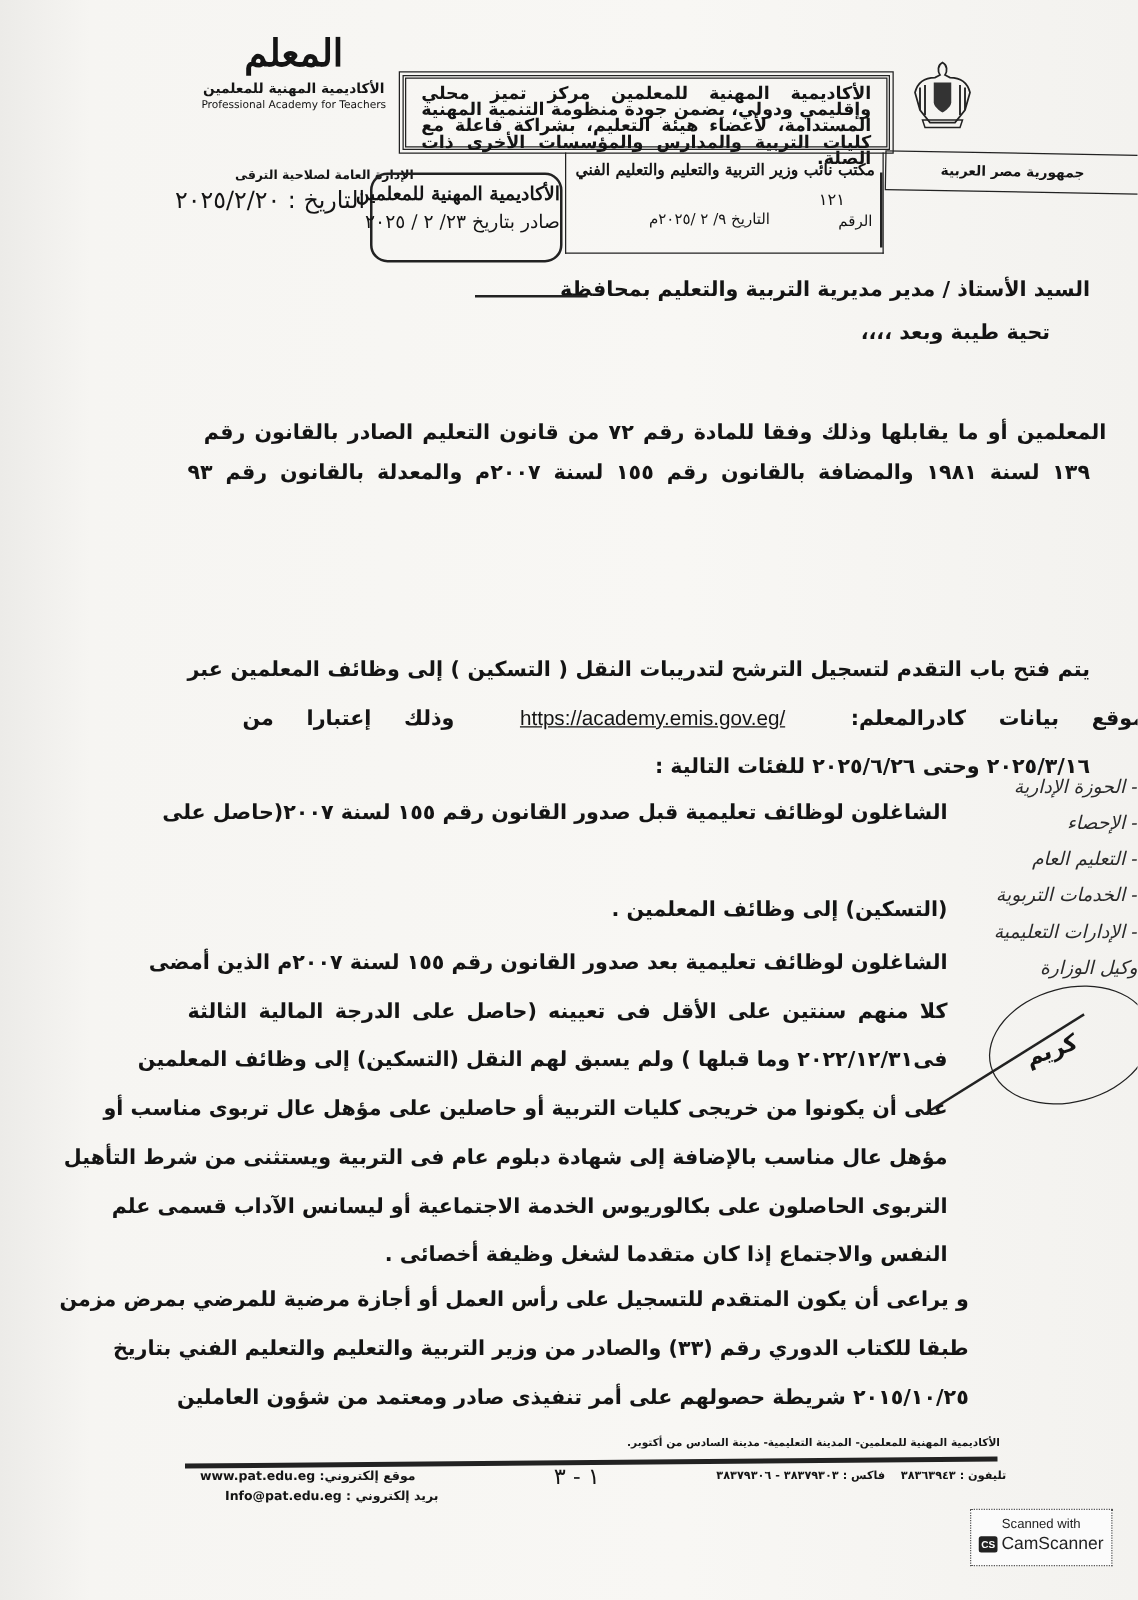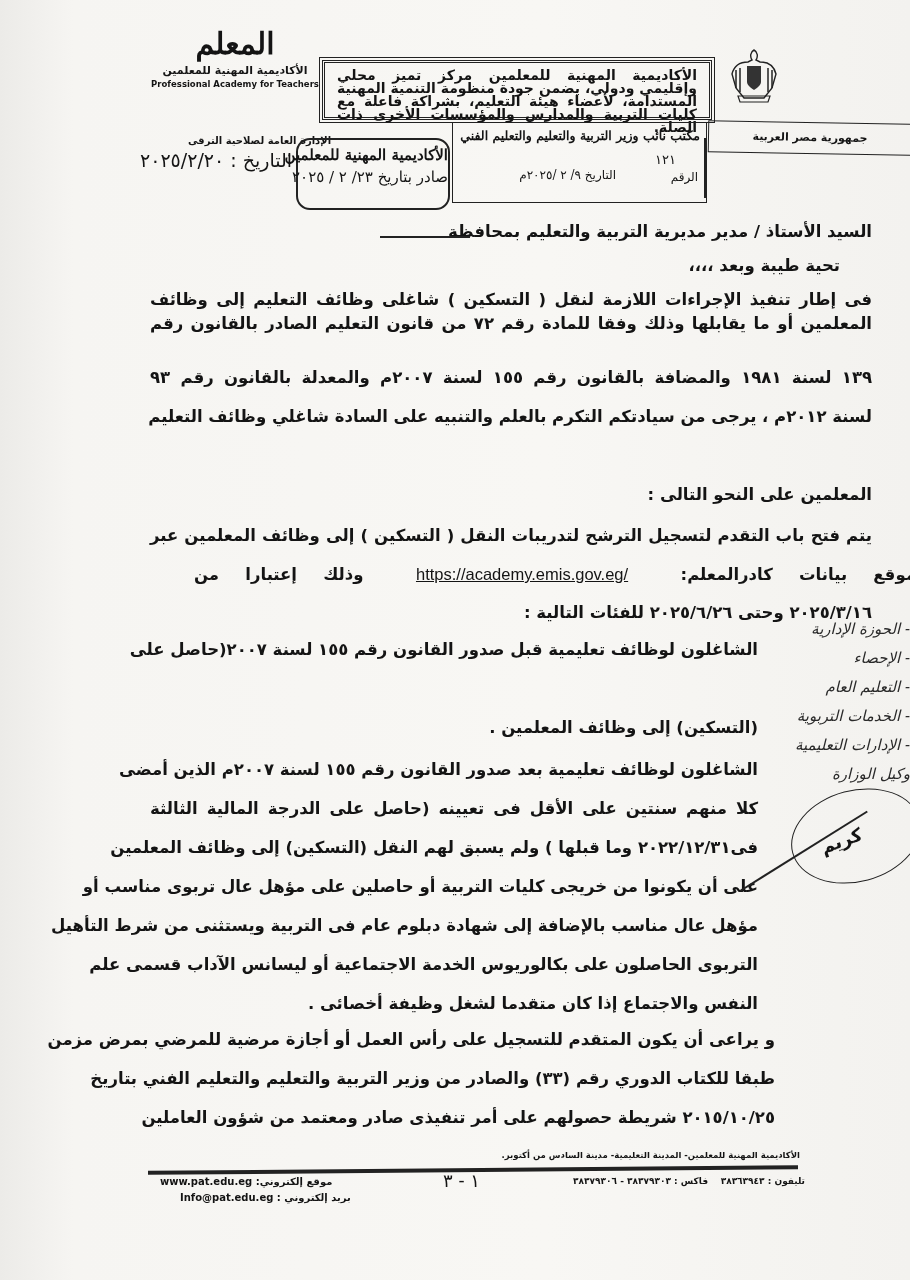--- a/index.html
+++ b/index.html
@@ -41,21 +41,21 @@
     font-family: "DejaVu Serif", serif; font-size: 12.5px;
   }
   .deputy-title { position: absolute; right: 6px; top: 6px; white-space: nowrap; font-weight: bold; }
   .deputy-num-label { position: absolute; right: 8px; top: 48px; font-size: 12px; }
   .deputy-num { position: absolute; right: 30px; top: 30px; font-size: 13px; }
   .deputy-date { position: absolute; right: 90px; top: 46px; font-size: 12px; white-space: nowrap; }
   
   .logo { position: absolute; left: 150px; top: 24px; width: 170px; height: 90px; text-align: center; }
   .logo-calli { font-family: "DejaVu Serif", serif; font-size: 30px; font-weight: bold; line-height: 40px; direction: rtl; }
   .logo-ar { font-size: 11px; font-weight: bold; direction: rtl; line-height: 14px; }
-  .logo-en { font-size: 8.5px; font-weight: bold; line-height: 12px; }
+  .logo-en { font-size: 8.5px; font-weight: normal; line-height: 12px; }
   
   .dept { position: absolute; left: 188px; top: 135px; font-size: 10px; font-weight: bold; direction: rtl; }
   .doc-date { position: absolute; left: 140px; top: 149px; font-size: 19px; direction: rtl; white-space: nowrap; }
   
   .stamp {
     position: absolute; left: 296px; top: 138px; width: 150px; height: 68px;
     border: 2px solid #222; border-radius: 14px; direction: rtl;
     font-family: "DejaVu Serif", serif; text-align: center;
   }
   .stamp-title { font-size: 15px; font-weight: bold; margin-top: 6px; white-space: nowrap; }
@@ -136,25 +136,22 @@
     <div class="stamp-title">الأكاديمية المهنية للمعلمين</div>
     <div class="stamp-sub">صادر بتاريخ ٢٣/ ٢ / ٢٠٢٥</div>
   </div>
 
   <div class="body-text" style="top:222px; text-align:right; text-align-last:right;">
     <span>السيد الأستاذ  /  مدير مديرية التربية والتعليم بمحافظة</span>
   </div>
   <div class="salutation-line"></div>
   <div class="body-text" style="top:256px; width:690px; text-align:right; text-align-last:right;">تحية طيبة وبعد ،،،،</div>
 
-  <div class="body-text" style="top:290px;">فى إطار تنفيذ الإجراءات اللازمة لنقل ( التسكين ) شاغلى وظائف التعليم إلى وظائف</div>
-  <div class="body-text" style="top:314px;">المعلمين أو ما يقابلها وذلك وفقا للمادة رقم  ٧٢ من  قانون التعليم الصادر بالقانون رقم</div>
+  <div class="body-text" style="top:336px;margin-left:13px;">المعلمين أو ما يقابلها وذلك وفقا للمادة رقم  ٧٢ من  قانون التعليم الصادر بالقانون رقم</div>
   <div class="body-text" style="top:368px;">١٣٩ لسنة ١٩٨١ والمضافة بالقانون  رقم ١٥٥ لسنة ٢٠٠٧م والمعدلة بالقانون رقم ٩٣</div>
-  <div class="body-text" style="top:407px;">لسنة ٢٠١٢م ، يرجى من سيادتكم التكرم بالعلم  والتنبيه على السادة شاغلي وظائف التعليم</div>
-  <div class="body-text" style="top:485px; text-align:right; text-align-last:right;">المعلمين على النحو التالى :</div>
 
   <div class="body-text" style="top:526px;">يتم فتح باب التقدم لتسجيل الترشح لتدريبات النقل ( التسكين ) إلى وظائف المعلمين  عبر</div>
   <div class="body-text" style="top:565px;margin-left:44px;">
     <span>موقع  بيانات  كادرالمعلم:</span>
     &nbsp;<a class="url" href="#">https://academy.emis.gov.eg/</a>&nbsp;
     <span>وذلك  إعتبارا  من</span>
   </div>
   <div class="body-text" style="top:603px; text-align:right; text-align-last:right;">٢٠٢٥/٣/١٦ وحتى ٢٠٢٥/٦/٢٦ للفئات التالية :</div>
 
   <div class="body-text" style="top:640px; left:150px; width:608px;">الشاغلون لوظائف تعليمية قبل صدور القانون رقم ١٥٥ لسنة ٢٠٠٧(حاصل على</div>
@@ -194,14 +191,20 @@
   <div class="page-num">١ - ٣</div>
   <div class="footer-web">
     <span>موقع إلكتروني:</span>
     <span>www.pat.edu.eg</span>
   </div>
   <div class="footer-mail">
     <span>بريد إلكتروني :</span>
     <span>Info@pat.edu.eg</span>
   </div>
 
+  <div class="camscanner">
+    <div class="cs-top">Scanned with</div>
+    <div class="cs-bottom">
+      <span class="cs-logo">CS</span><span>CamScanner</span>
+    </div>
+  </div>
 
 </div>
 
 </body></html>

